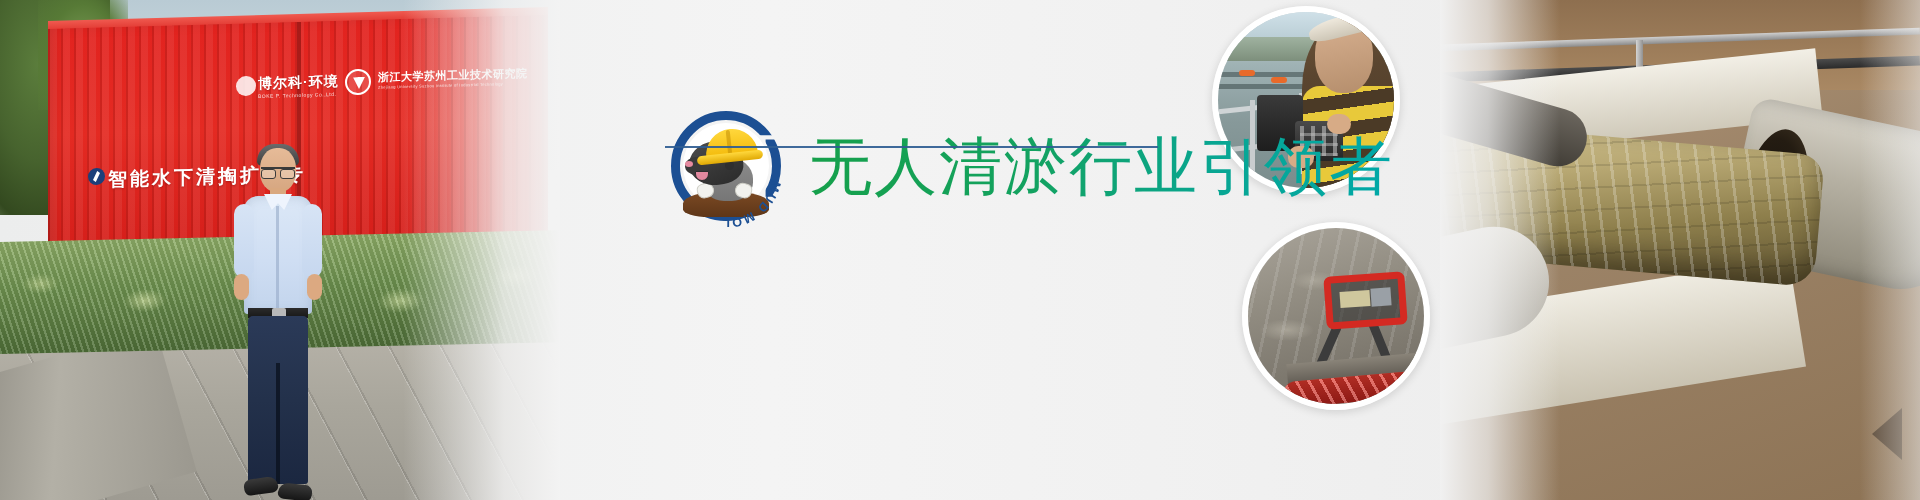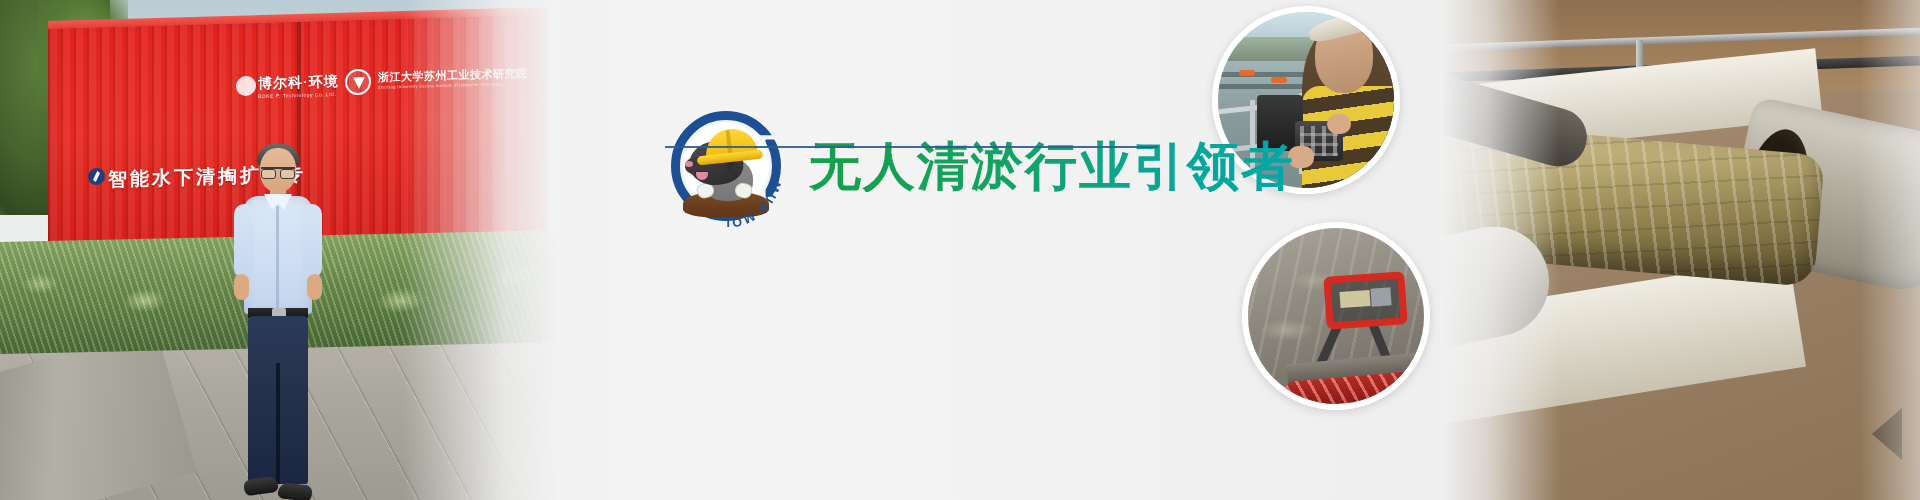--- a/index.html
+++ b/index.html
@@ -138,21 +138,21 @@
     background:linear-gradient(180deg,#7c4a24 0%,#5e3618 100%);
     border-radius:48% 48% 30% 30%; }
   .paw-l { position:absolute; left:32px; top:78px; width:17px; height:15px; border-radius:6px 8px 7px 7px;
     background:#f2f2ee; border:1.5px solid #cfcfc7; transform:rotate(-18deg); }
   .paw-r { position:absolute; left:70px; top:78px; width:17px; height:15px; border-radius:8px 6px 7px 7px;
     background:#f2f2ee; border:1.5px solid #cfcfc7; transform:rotate(16deg); }
   .logo-arc-text { position:absolute; left:0; top:0; width:122px; height:122px; }
   .logo-arc-text text { font-size:12.5px; font-weight:700; fill:#1c4f93;
     font-family:"Liberation Sans",sans-serif; letter-spacing:1.6px; }
 
-  .headline { font-size:52px; font-weight:700; line-height:1; letter-spacing:2px; white-space:nowrap;
+  .headline { font-size:63px; font-weight:400; line-height:1; letter-spacing:2px; white-space:nowrap;
     background:linear-gradient(90deg,#16a04b 0%,#13a260 38%,#08a693 70%,#00a8a8 100%);
     -webkit-background-clip:text; background-clip:text; color:transparent;
     font-family:"DejaVu Sans","Liberation Sans",sans-serif; }
 
   .divider { position:absolute; left:25px; top:146px; width:493px; height:2px; background:#2f5d92; opacity:.92; }
 
   
   .right-wrap { position:absolute; left:1190px; top:0; width:730px; height:500px; overflow:hidden; }
 
   

